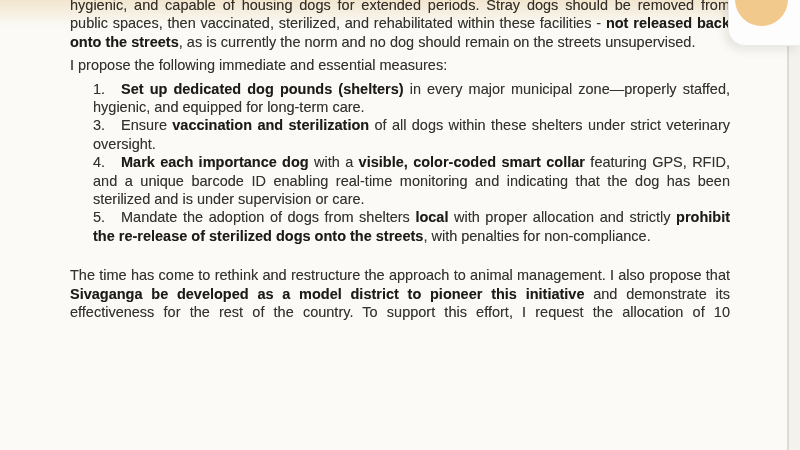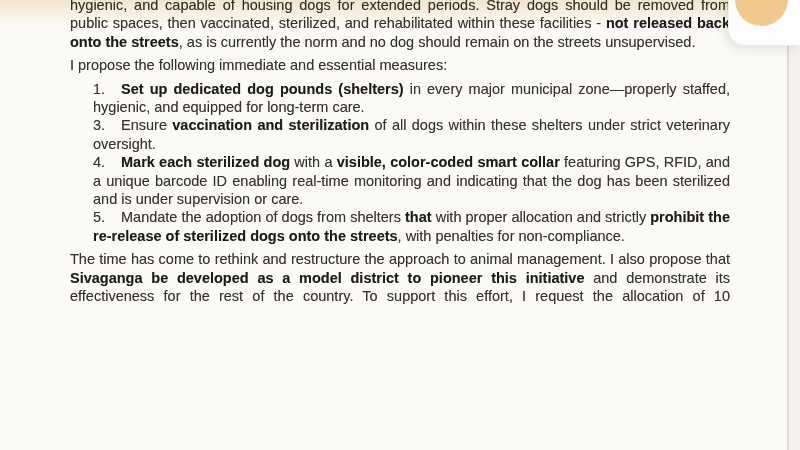--- a/index.html
+++ b/index.html
@@ -23,21 +23,21 @@
   
   .doc{
     position:absolute;left:70px;top:-4px;width:660px;
     color:var(--text);
     font-size:14.5px;line-height:18.4px;
     text-align:justify;
     text-shadow:0 0 0.6px rgba(84,74,60,0.45);
   }
   .para{margin:0 0 5px 0;}
   .li{margin:0 0 0 23px;}
-  .li + .para{margin-top:5px;}
+  .li + .para{margin-top:21px;}
   .justify-last{text-align-last:justify;}
   .num{display:inline-block;width:28px;}
   b{font-weight:bold;color:var(--text-bold);}
   
   .tint{
     position:absolute;left:0;top:0;width:800px;height:26px;
     background:linear-gradient(to bottom,var(--scan-tint),rgba(226,190,124,0));
     mix-blend-mode:multiply;
     pointer-events:none;z-index:3;
   }
@@ -63,22 +63,22 @@
 </style>
 </head>
 <body>
 
 <div class="page">
   <div class="doc" id="doc">
       <div class="para"><span>hygienic, and capable of housing dogs for extended periods. Stray dogs should be removed from public spaces, then vaccinated, sterilized, and rehabilitated within these facilities - </span><b>not released back onto the streets</b><span>, as is currently the norm and no dog should remain on the streets unsupervised.</span></div>
       <div class="para"><span>I propose the following immediate and essential measures:</span></div>
       <div class="li"><span class="num">1.</span><b>Set up dedicated dog pounds (shelters)</b><span> in every major municipal zone—properly staffed, hygienic, and equipped for long-term care.</span></div>
       <div class="li"><span class="num">3.</span><span>Ensure </span><b>vaccination and sterilization</b><span> of all dogs within these shelters under strict veterinary oversight.</span></div>
-      <div class="li"><span class="num">4.</span><b>Mark each sterilized dog</b><span> with a </span><b>visible, color-coded smart collar</b><span> featuring GPS, RFID, and a unique barcode ID enabling real-time monitoring and indicating that the dog has been sterilized and is under supervision or care.</span></div>
-      <div class="li"><span class="num">5.</span><span>Mandate the adoption of dogs from shelters </span><b>that</b><span> with proper allocation and strictly </span><b>prohibit the re-release of sterilized dogs onto the streets</b><span>, with penalties for non-compliance.</span></div>
+      <div class="li"><span class="num">4.</span><b>Mark each importance dog</b><span> with a </span><b>visible, color-coded smart collar</b><span> featuring GPS, RFID, and a unique barcode ID enabling real-time monitoring and indicating that the dog has been sterilized and is under supervision or care.</span></div>
+      <div class="li"><span class="num">5.</span><span>Mandate the adoption of dogs from shelters </span><b>local</b><span> with proper allocation and strictly </span><b>prohibit the re-release of sterilized dogs onto the streets</b><span>, with penalties for non-compliance.</span></div>
       <div class="para justify-last"><span>The time has come to rethink and restructure the approach to animal management. I also propose that </span><b>Sivaganga be developed as a model district to pioneer this initiative</b><span> and demonstrate its effectiveness for the rest of the country. To support this effort, I request the allocation of 10</span></div>
     </div>
   <div class="tint"></div>
   <div class="edge-strip"></div>
   <div class="edge-line"></div>
   <div class="overlay-card"></div>
   <div class="avatar"></div>
 </div>
 
 </body></html>

